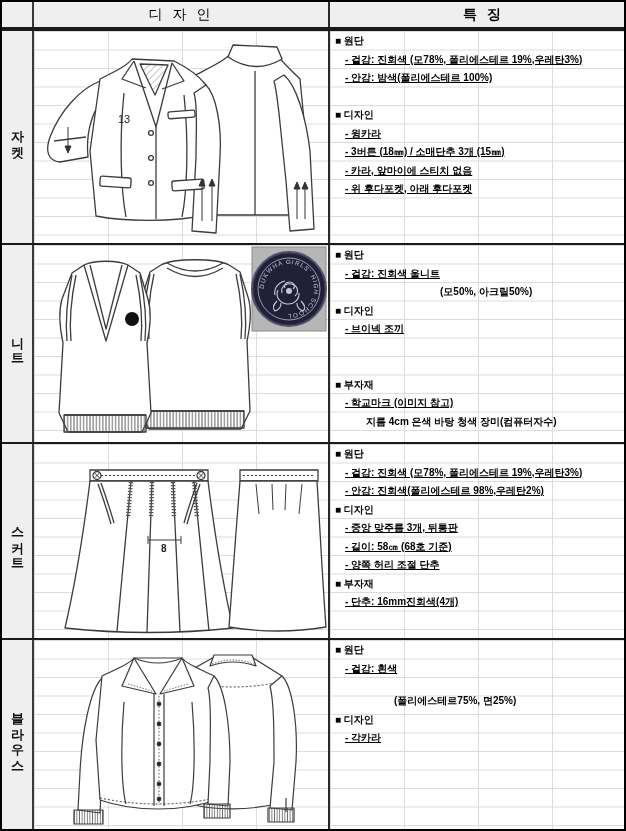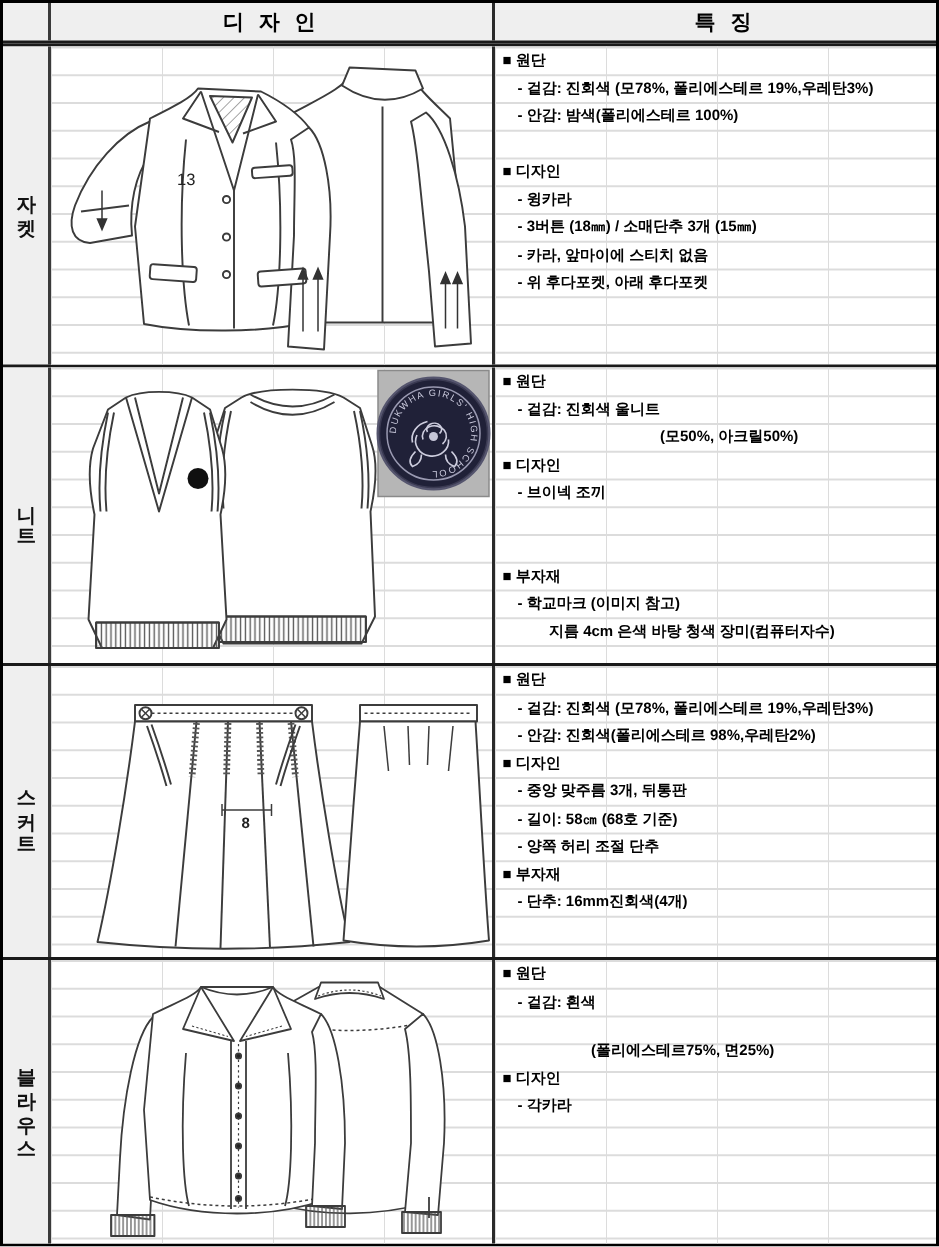--- a/index.html
+++ b/index.html
@@ -2,21 +2,21 @@
 <html><head>
 <meta charset="utf-8">
 <style>
   html,body{margin:0;padding:0;background:#fff;font-family:"Liberation Sans","DejaVu Sans",sans-serif;}
   .sheet{position:relative;width:622px;height:827px;border:2px solid #000;background:#fff;display:flex;flex-direction:column;}
 
   
   .hdr{display:flex;flex:0 0 25px;background:#efefef;border-bottom:2px solid #1a1a1a;}
   .hdr .corner{flex:0 0 30px;border-right:2px solid #3a3a3a;}
   .hdr .h-design{flex:0 0 294px;border-right:2px solid #2a2a2a;display:flex;align-items:center;justify-content:center;
-                 font-size:14px;font-weight:bold;color:#000;letter-spacing:3px;}
+                 font-size:14px;font-weight:normal;color:#000;letter-spacing:3px;}
   .hdr .h-feat{flex:1;display:flex;align-items:center;justify-content:center;font-size:14px;font-weight:bold;color:#000;letter-spacing:3px;margin-left:13px;}
 
   
   .section{display:flex;border-top:2px solid #1a1a1a;box-sizing:border-box;}
   .section:first-of-type{border-top:none;}
   .sec-jacket{flex:0 0 214px;}
   .sec-knit{flex:0 0 199px;}
   .sec-skirt{flex:0 0 196px;}
   .sec-blouse{flex:1;}
 
@@ -27,21 +27,21 @@
     background-image:linear-gradient(to bottom,#dcdcdc 1px,transparent 1px),
                      linear-gradient(to right,#dcdcdc 1px,transparent 1px);
     background-size:74px 18.5px;}
 
   .design{flex:0 0 294px;position:relative;overflow:hidden;}
   .design svg{position:absolute;left:0;top:0;}
 
   .features{flex:1;border-left:2px solid #2a2a2a;overflow:hidden;padding-top:1px;}
   .fline{height:18.5px;line-height:18.5px;font-size:10px;font-weight:bold;color:#000;white-space:nowrap;overflow:hidden;}
   .i0{padding-left:5px;}
-  .i1{padding-left:15px;}
+  .i1{padding-left:15px;text-decoration:underline;}
   .i2{padding-left:36px;}
   .i3{padding-left:64px;margin-top:14px;}
   .i4{padding-left:110px;}
 
   svg text{font-family:"Liberation Sans","DejaVu Sans",sans-serif;}
 </style>
 </head>
 <body>
 
 <div class="sheet">

